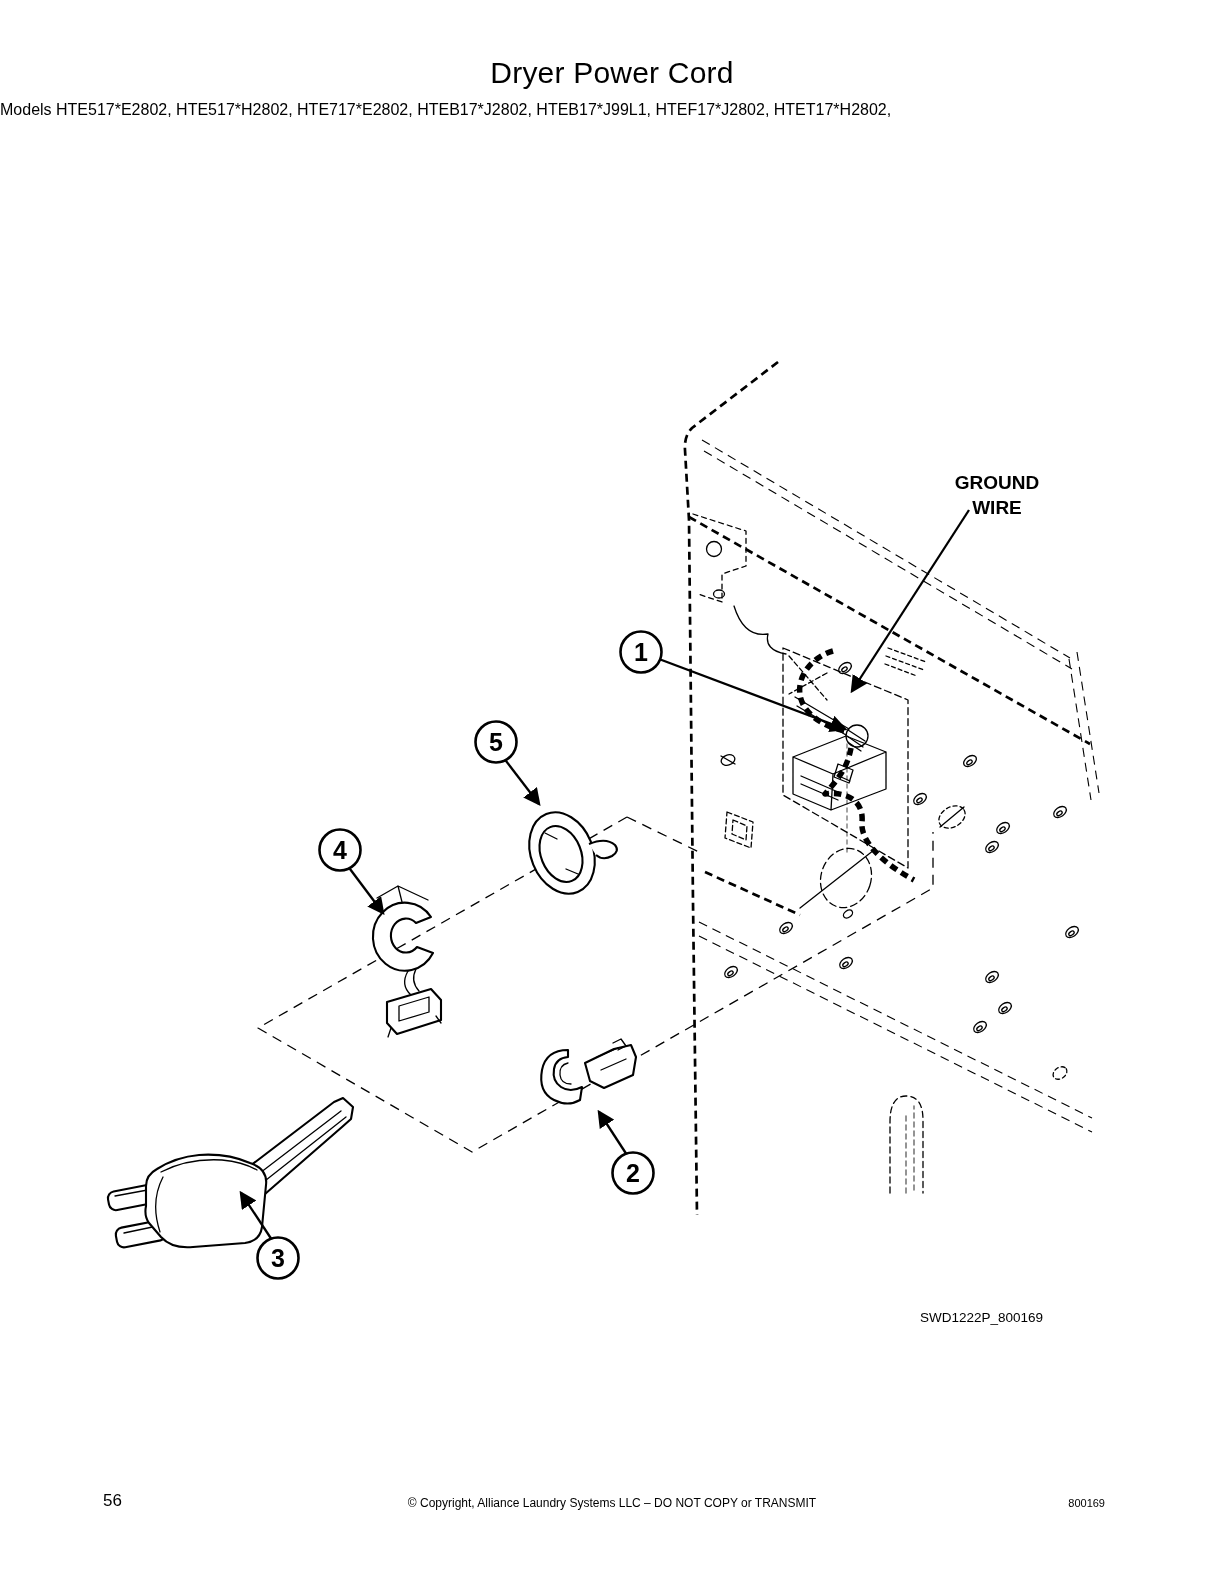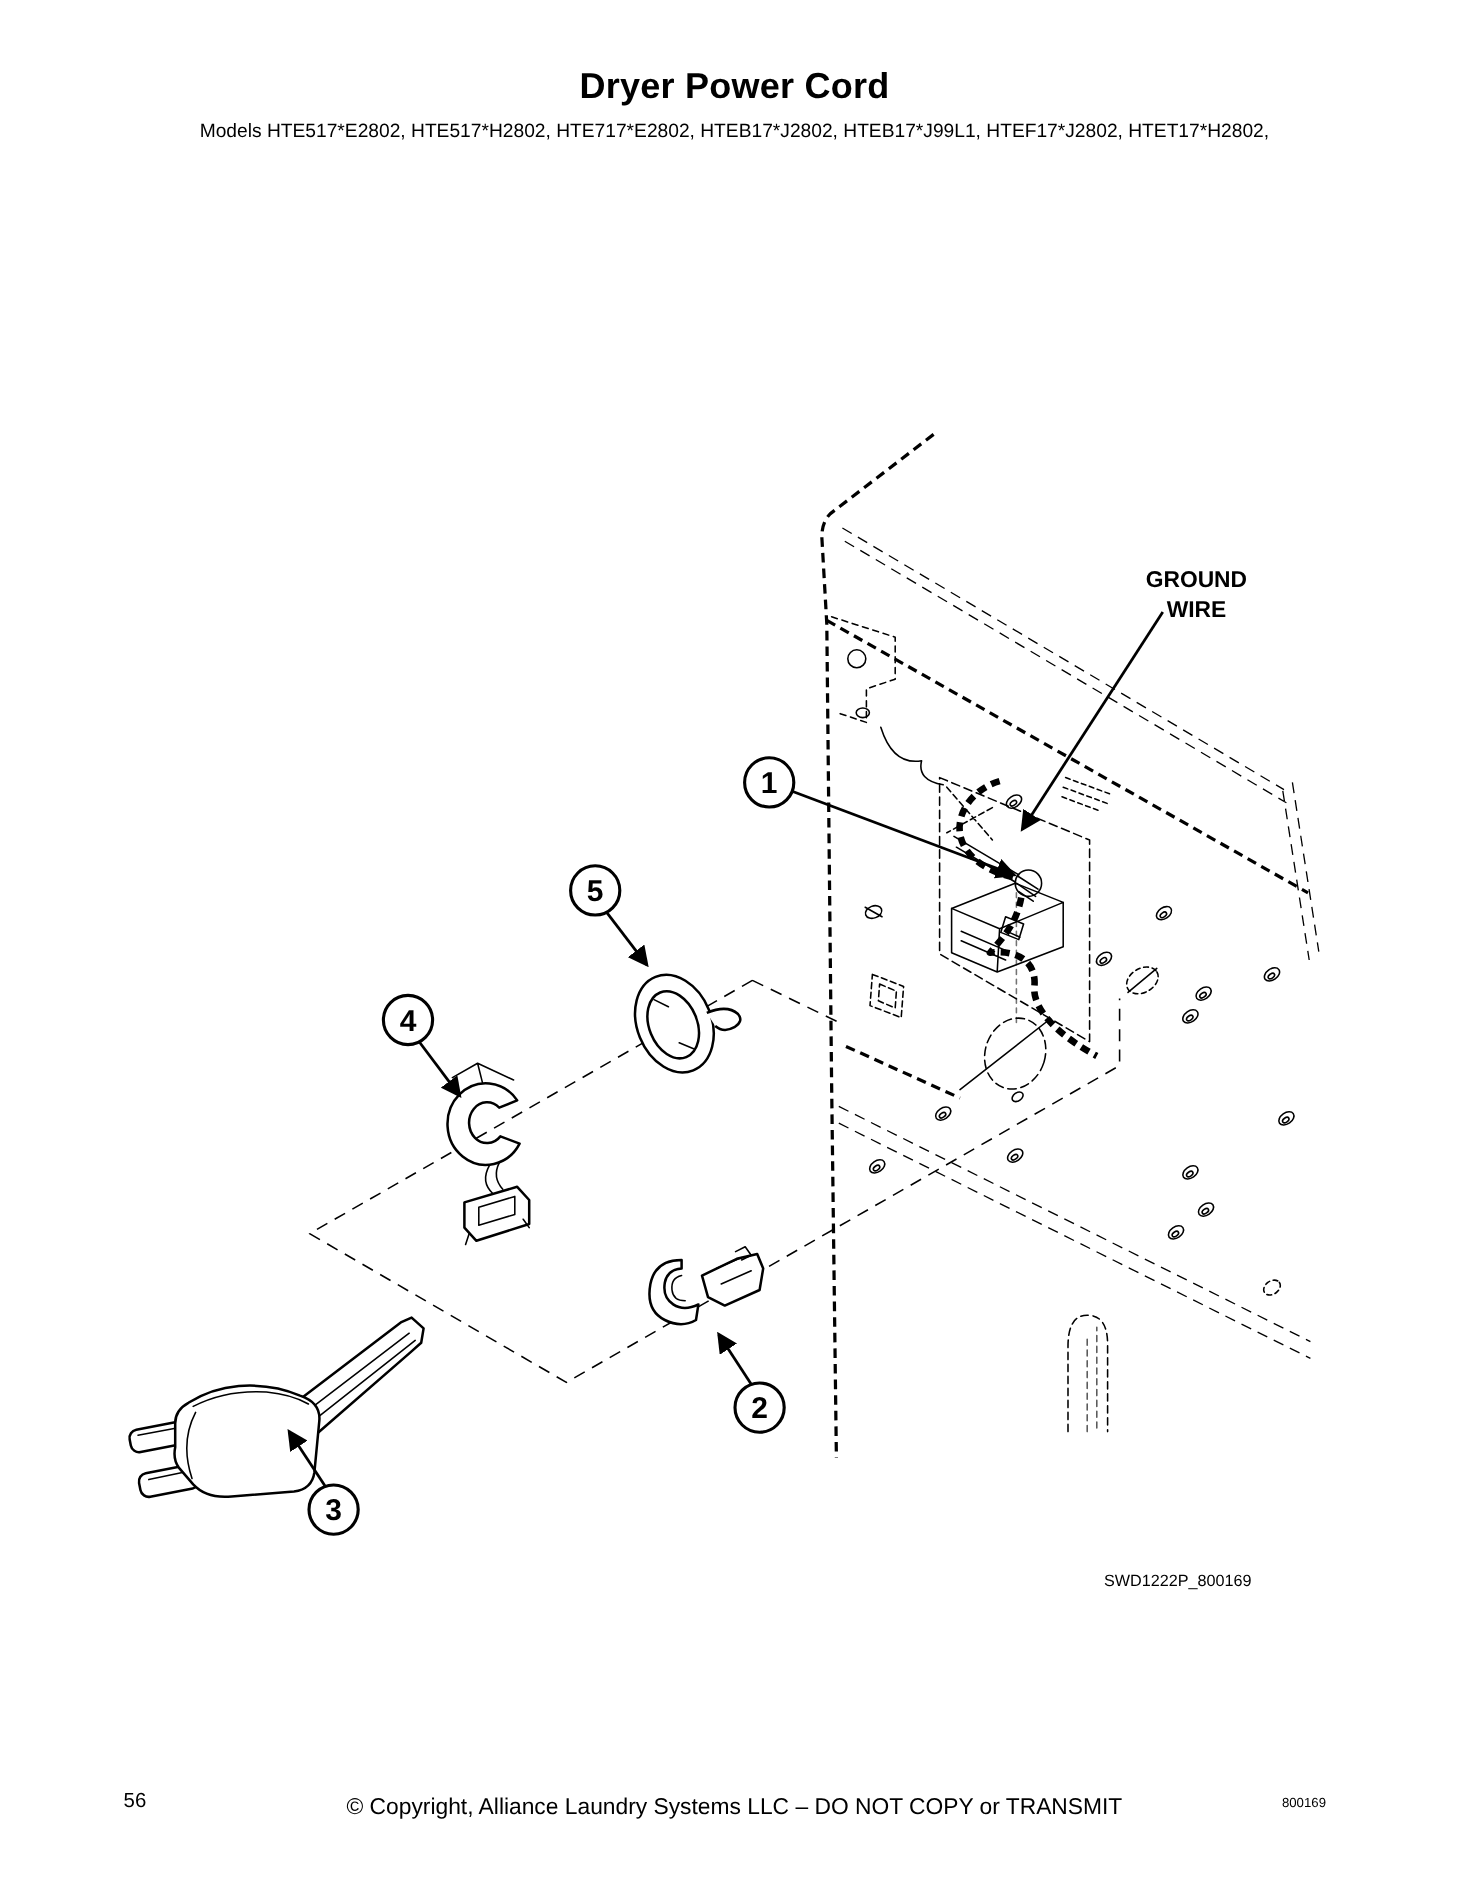--- a/index.html
+++ b/index.html
@@ -2,39 +2,39 @@
 <html><head>
 <meta charset="utf-8">
 <style>
   html,body{margin:0;padding:0;}
   body{
     width:1224px;height:1584px;position:relative;background:#ffffff;
     font-family:"Liberation Sans",sans-serif;color:#000;overflow:hidden;
   }
   .title{
     margin:56px 0 8px 0;text-align:center;
-    font-size:30px;font-weight:bold;letter-spacing:.2px;
+    font-size:30px;font-weight:normal;letter-spacing:.2px;
   }
-  .models{width:1224px;text-align:center;}
+  .models{width:1224px;}
   .models div{font-size:16px;line-height:23.6px;white-space:nowrap;}
   svg.diagram{position:absolute;left:0;top:0;width:1224px;height:1584px;}
   .ln{stroke:#000;fill:none;stroke-width:1.3px;stroke-linecap:round;stroke-linejoin:round;}
   .thickd{stroke-width:2.7px;stroke-dasharray:8 5;stroke-linecap:butt;}
   .thind{stroke-width:1.1px;stroke-dasharray:9 6;stroke-linecap:butt;}
   .pathd{stroke-width:1.3px;stroke-dasharray:10 7;stroke-linecap:butt;}
   .wire{stroke-width:5.5px;stroke-dasharray:7.5 5;stroke-linecap:butt;}
   .part{stroke:#000;fill:#fff;stroke-width:2.1px;stroke-linejoin:round;}
   .leader{stroke:#000;stroke-width:2.3px;fill:none;marker-end:url(#arrowhead);}
   .callout circle{fill:#fff;stroke:#000;stroke-width:2.6px;}
   .callout text{font-family:"Liberation Sans",sans-serif;font-weight:bold;font-size:25px;text-anchor:middle;fill:#000;}
   .gw-label{font-family:"Liberation Sans",sans-serif;font-weight:bold;font-size:19px;text-anchor:middle;fill:#000;}
   .code{font-family:"Liberation Sans",sans-serif;font-size:13.5px;text-anchor:end;fill:#000;}
   .footer div{position:absolute;}
   .page-num{left:103px;top:1491px;font-size:17px;text-align:right;}
-  .copyright{left:0;right:0;top:1496px;text-align:center;font-size:19px;}
+  .copyright{left:0;right:0;top:1496px;text-align:center;font-size:12px;}
   .doc-num{right:119px;top:1497px;font-size:11px;}
 </style>
 </head>
 <body>
 
 <div>
 
   <h1 class="title">Dryer Power Cord</h1>
 
   <div class="models">

